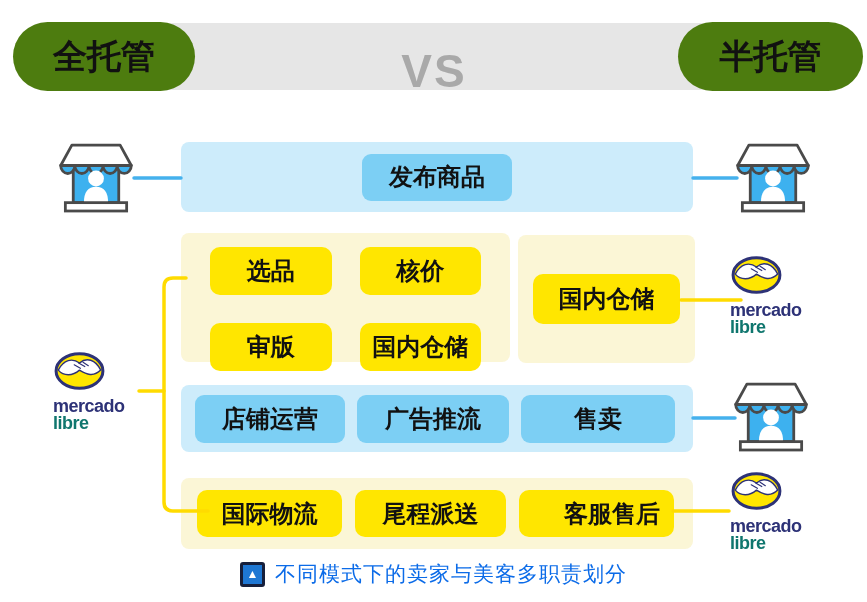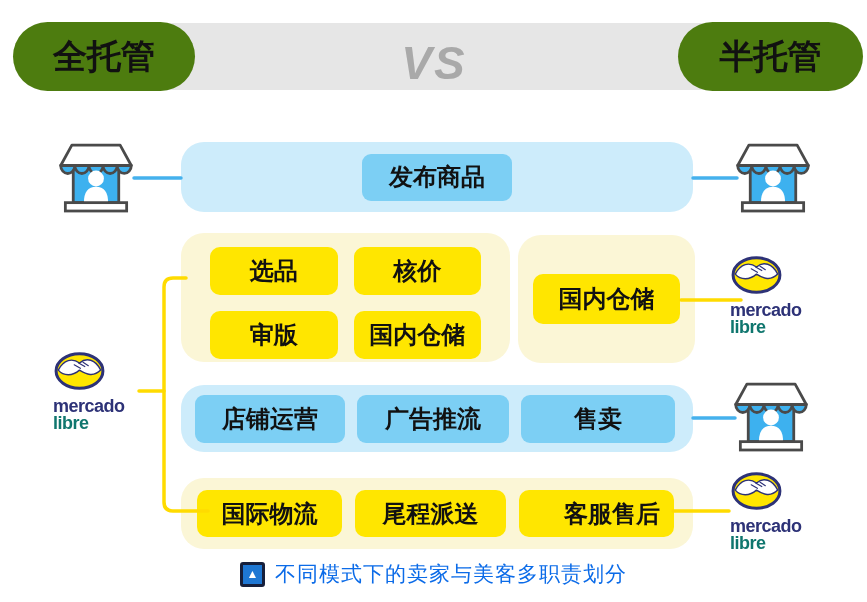--- a/index.html
+++ b/index.html
@@ -1,33 +1,33 @@
 <!DOCTYPE html>
 <html><head>
 <meta charset="utf-8">
 <style>
   html,body{margin:0;padding:0;background:#ffffff;}
   body{font-family:"Liberation Sans","DejaVu Sans",sans-serif;}
   .stage{position:relative;width:867px;height:602px;background:#ffffff;overflow:hidden;}
 
   
   .band{position:absolute;left:30px;top:23px;width:808px;height:67px;background:#E6E6E6;border-radius:10px;z-index:1;}
-  .vs{position:absolute;left:30px;top:21px;width:808px;height:84px;display:flex;align-items:center;justify-content:center;
-      font-size:46px;font-weight:900;color:#A9A9A9;letter-spacing:2px;z-index:2;font-style:italic;}
+  .vs{position:absolute;left:30px;top:29px;width:808px;height:84px;display:flex;align-items:center;justify-content:center;
+      font-size:46px;font-weight:900;color:#A9A9A9;letter-spacing:2px;z-index:2;}
   .pill{position:absolute;top:22px;height:69px;background:#4d7c0f;border-radius:35px;display:flex;align-items:center;justify-content:center;
         font-size:34px;font-weight:800;color:#111;z-index:3;}
   .pill-left{left:13px;width:182px;}
   .pill-right{left:678px;width:185px;}
 
   
-  .panel{position:absolute;border-radius:23px;z-index:2;}
+  .panel{position:absolute;border-radius:8px;z-index:2;}
   .panel-blue{background:#CDECFB;}
   .panel-cream{background:#FBF6D6;}
   .row1{left:181px;top:142px;width:512px;height:70px;display:flex;align-items:center;justify-content:center;}
-  .row2l{left:181px;top:233px;width:329px;height:129px;display:grid;grid-template-columns:1fr 1fr;gap:16px;padding:14px 29px;box-sizing:border-box;}
+  .row2l{left:181px;top:233px;width:329px;height:129px;display:grid;grid-template-columns:1fr 1fr;gap:28px;padding:14px 29px;box-sizing:border-box;}
   .row2r{left:518px;top:235px;width:177px;height:128px;display:flex;align-items:center;justify-content:center;}
   .row3{left:181px;top:385px;width:512px;height:67px;display:flex;align-items:center;gap:12px;padding:0 14px;box-sizing:border-box;}
   .row4{left:181px;top:478px;width:512px;height:71px;display:flex;align-items:center;gap:13px;padding:0 16px;box-sizing:border-box;}
 
   
   .bx{display:flex;align-items:center;justify-content:center;font-weight:800;color:#111;font-size:24px;box-sizing:border-box;}
   .bx-blue{background:#7CCFF4;border-radius:9px;}
   .bx-yellow{background:#FFE600;border-radius:10px;}
   .publish-box{width:150px;height:47px;}
   .row2l .bx{height:48px;}

